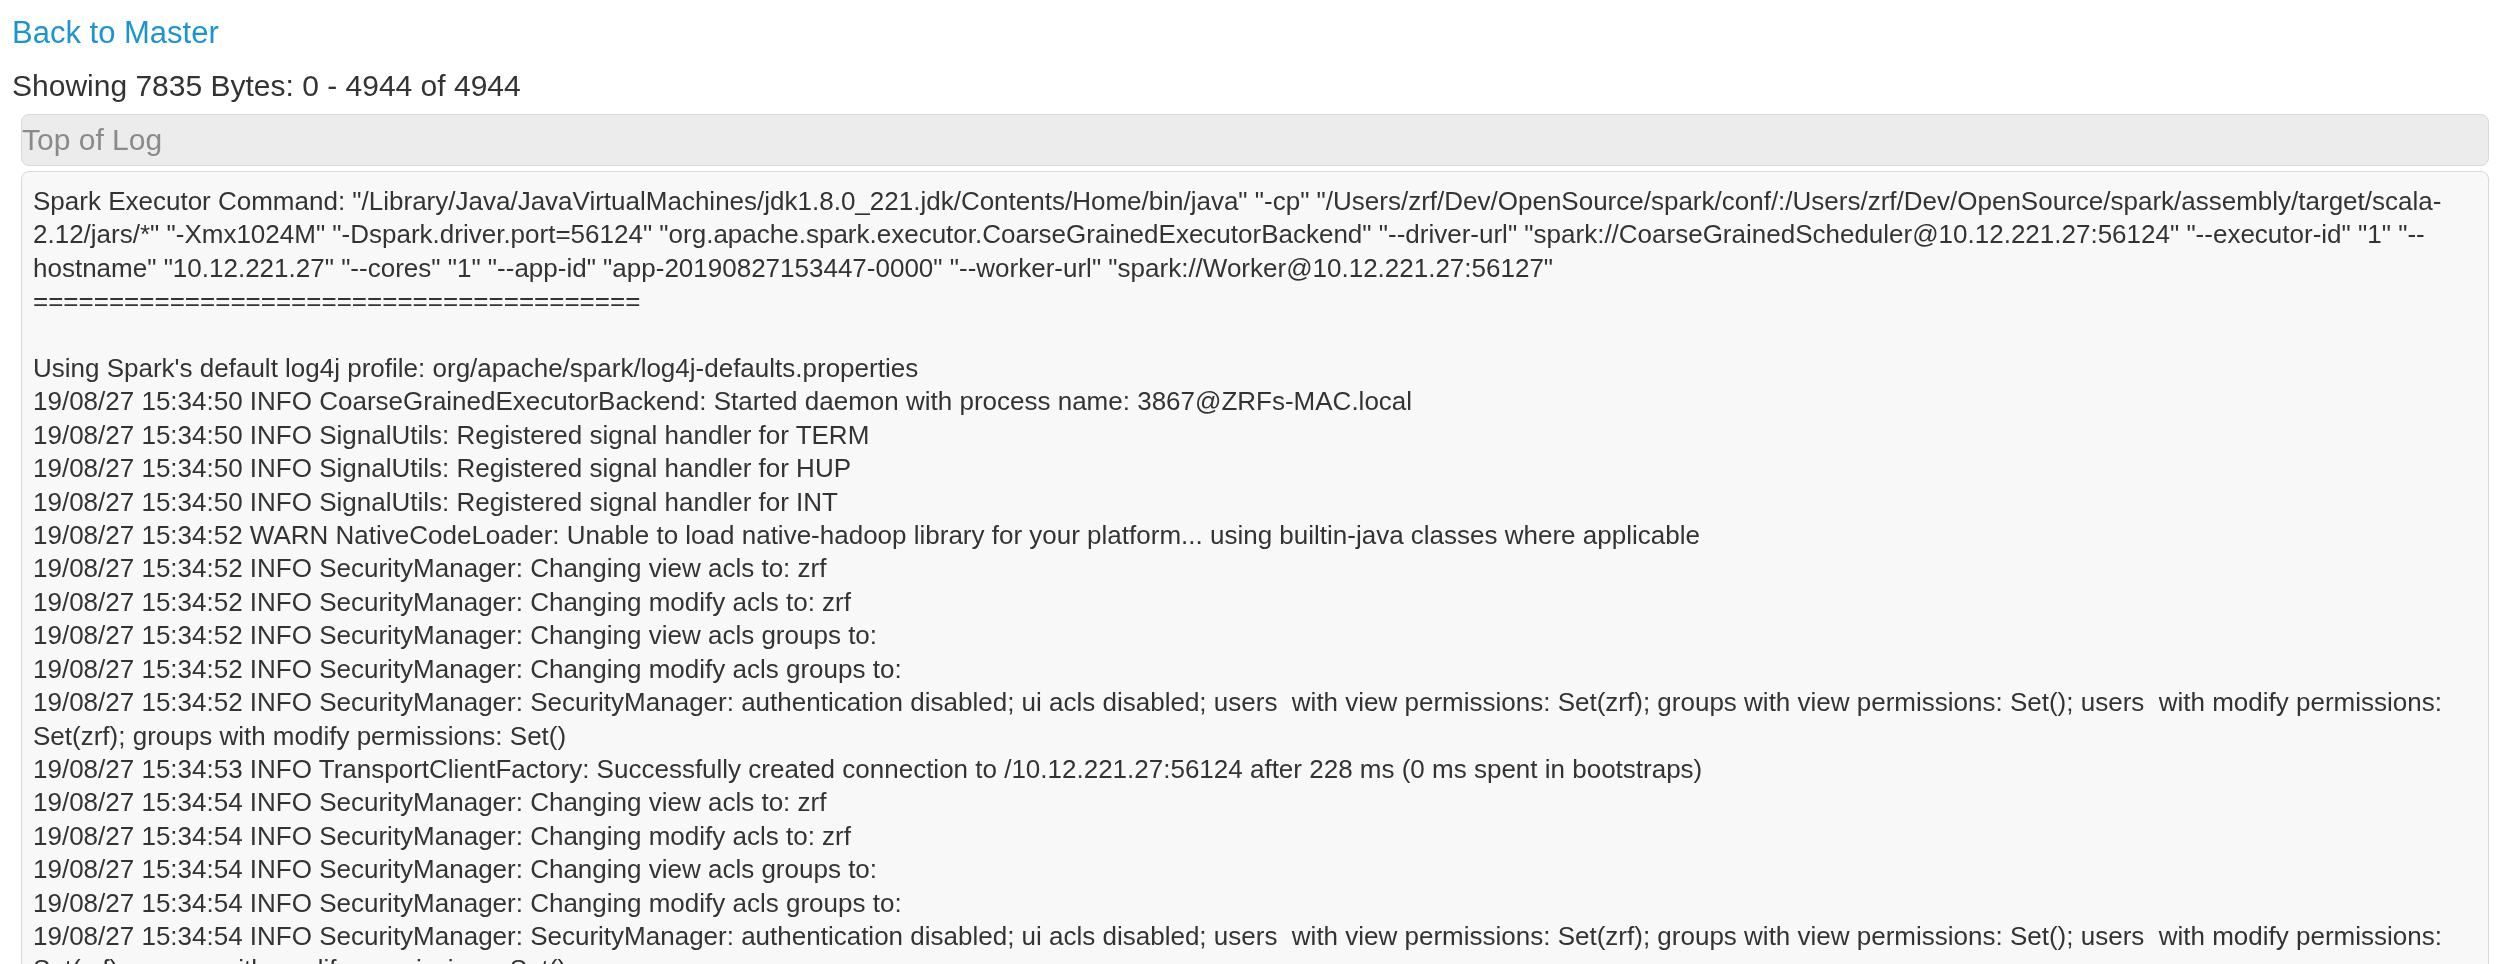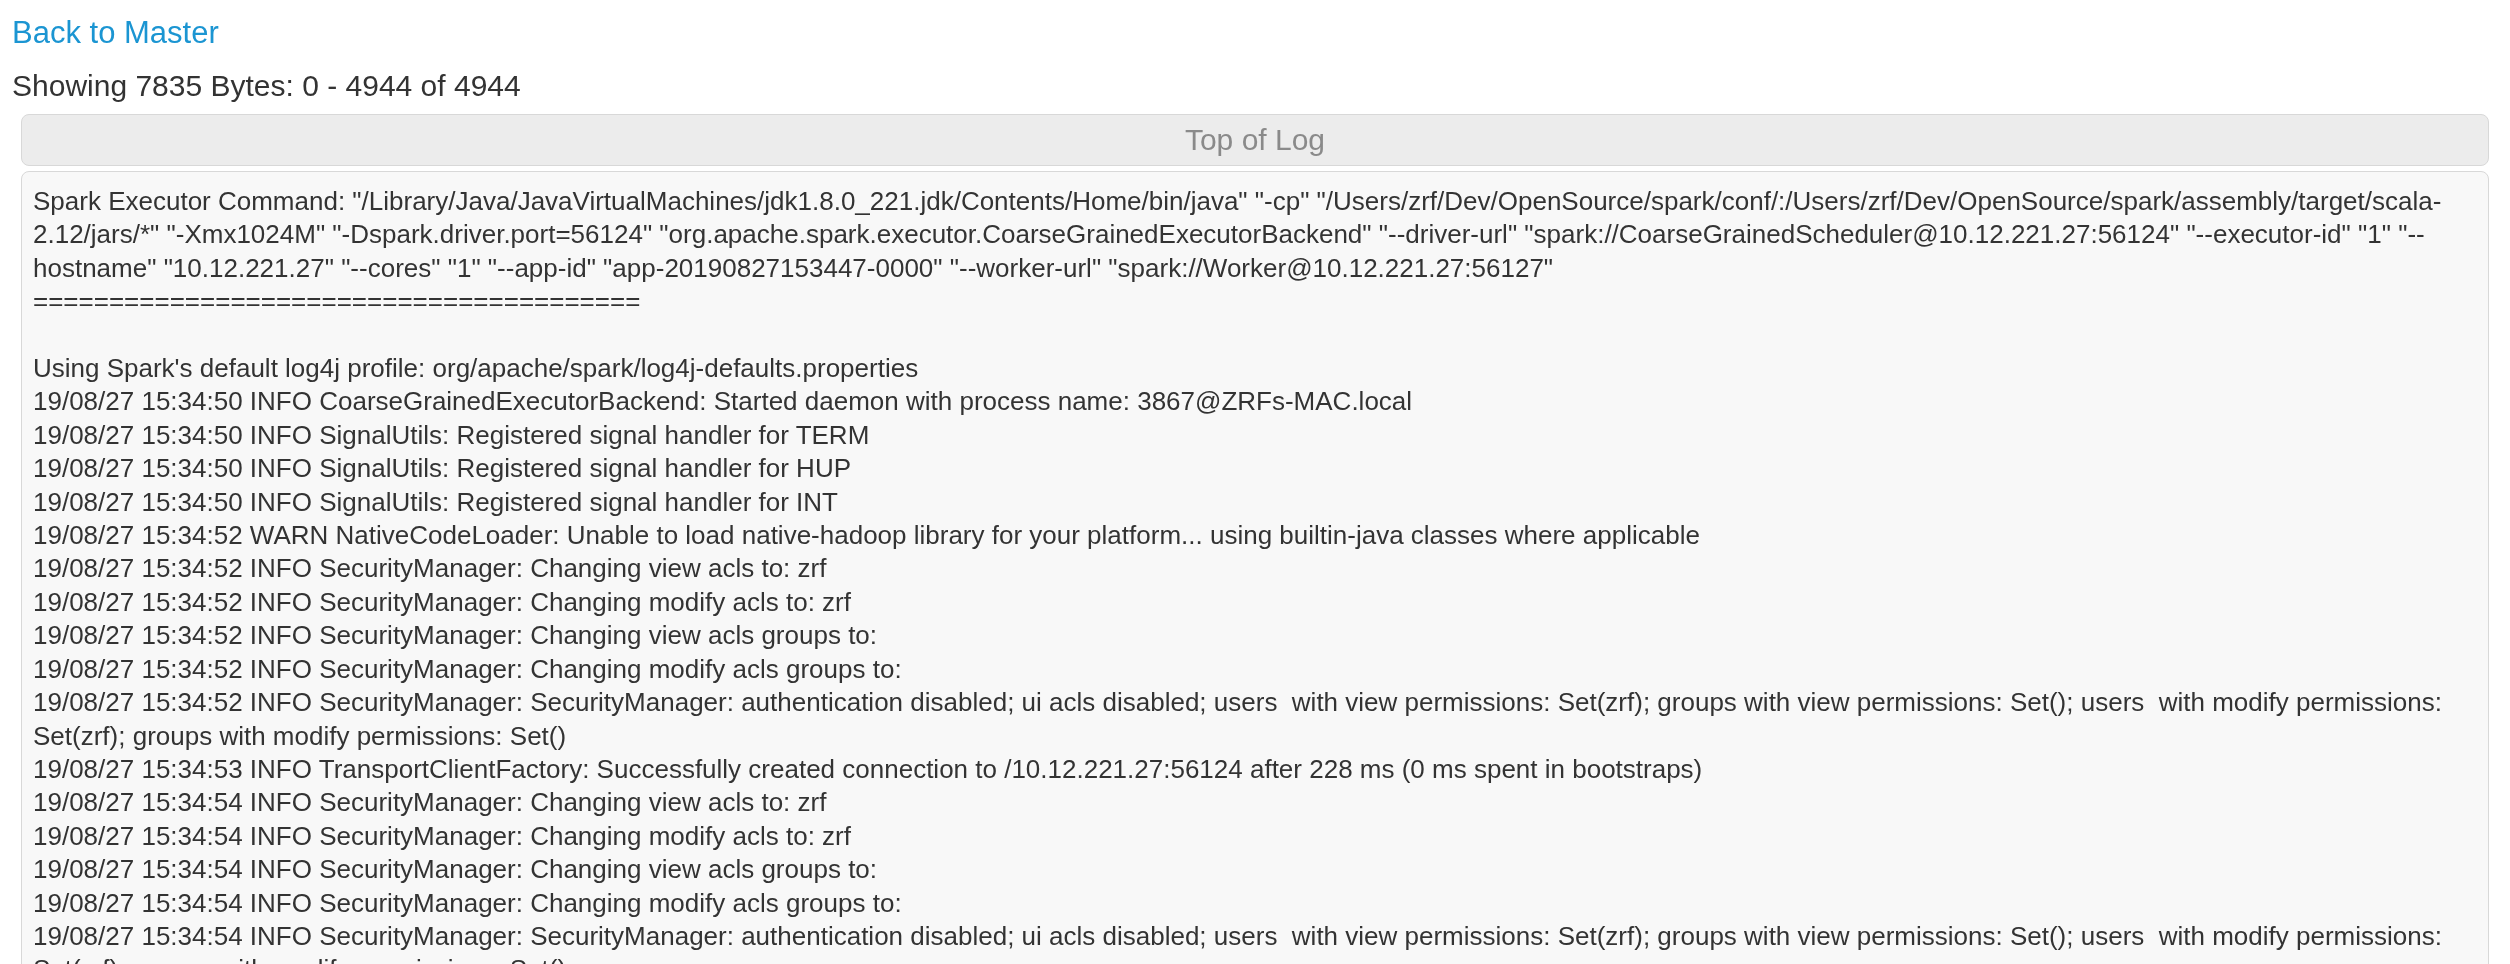--- a/index.html
+++ b/index.html
@@ -28,21 +28,21 @@
     line-height: 36px;
     color: #333333;
   }
 
   .log-header {
     margin: 10px 21px 0 21px;
     height: 52px;
     background: var(--header_bar_bg, #ececec);
     border: 1px solid var(--panel_border, #d8d8d8);
     border-radius: 8px;
-    text-align: center;
+    text-align: left;
     font-size: 30px;
     line-height: 50px;
     color: var(--header_text, #8a8a8a);
     cursor: pointer;
   }
 
   .log-box {
     margin: 5px 21px 0 21px;
     min-height: 900px;
     background: var(--panel_bg, #f8f8f8);

